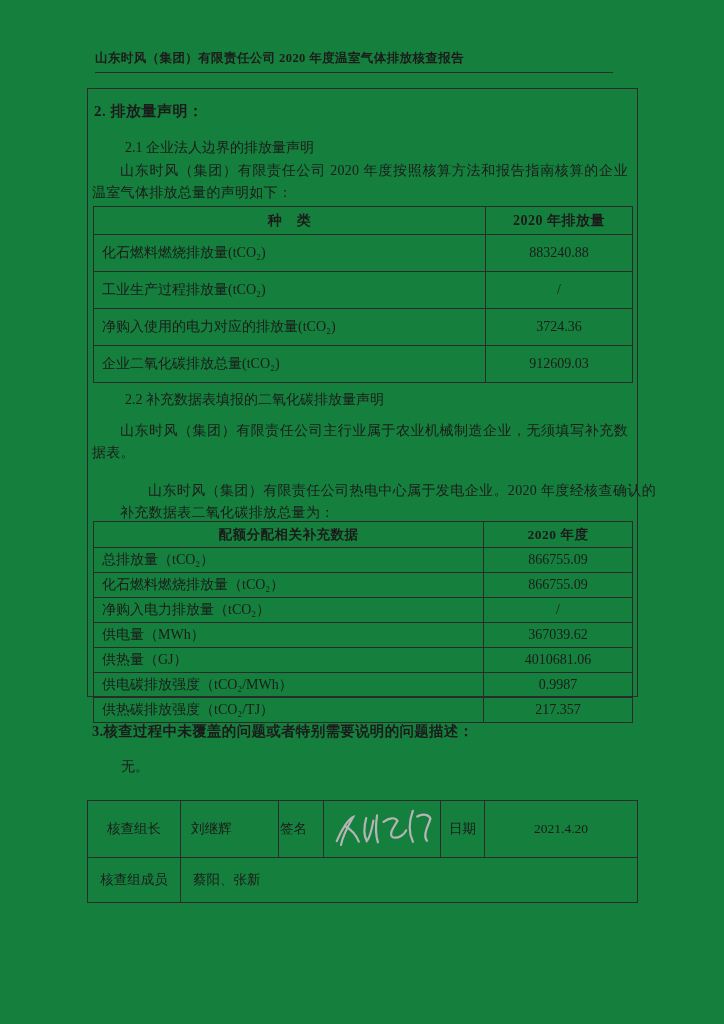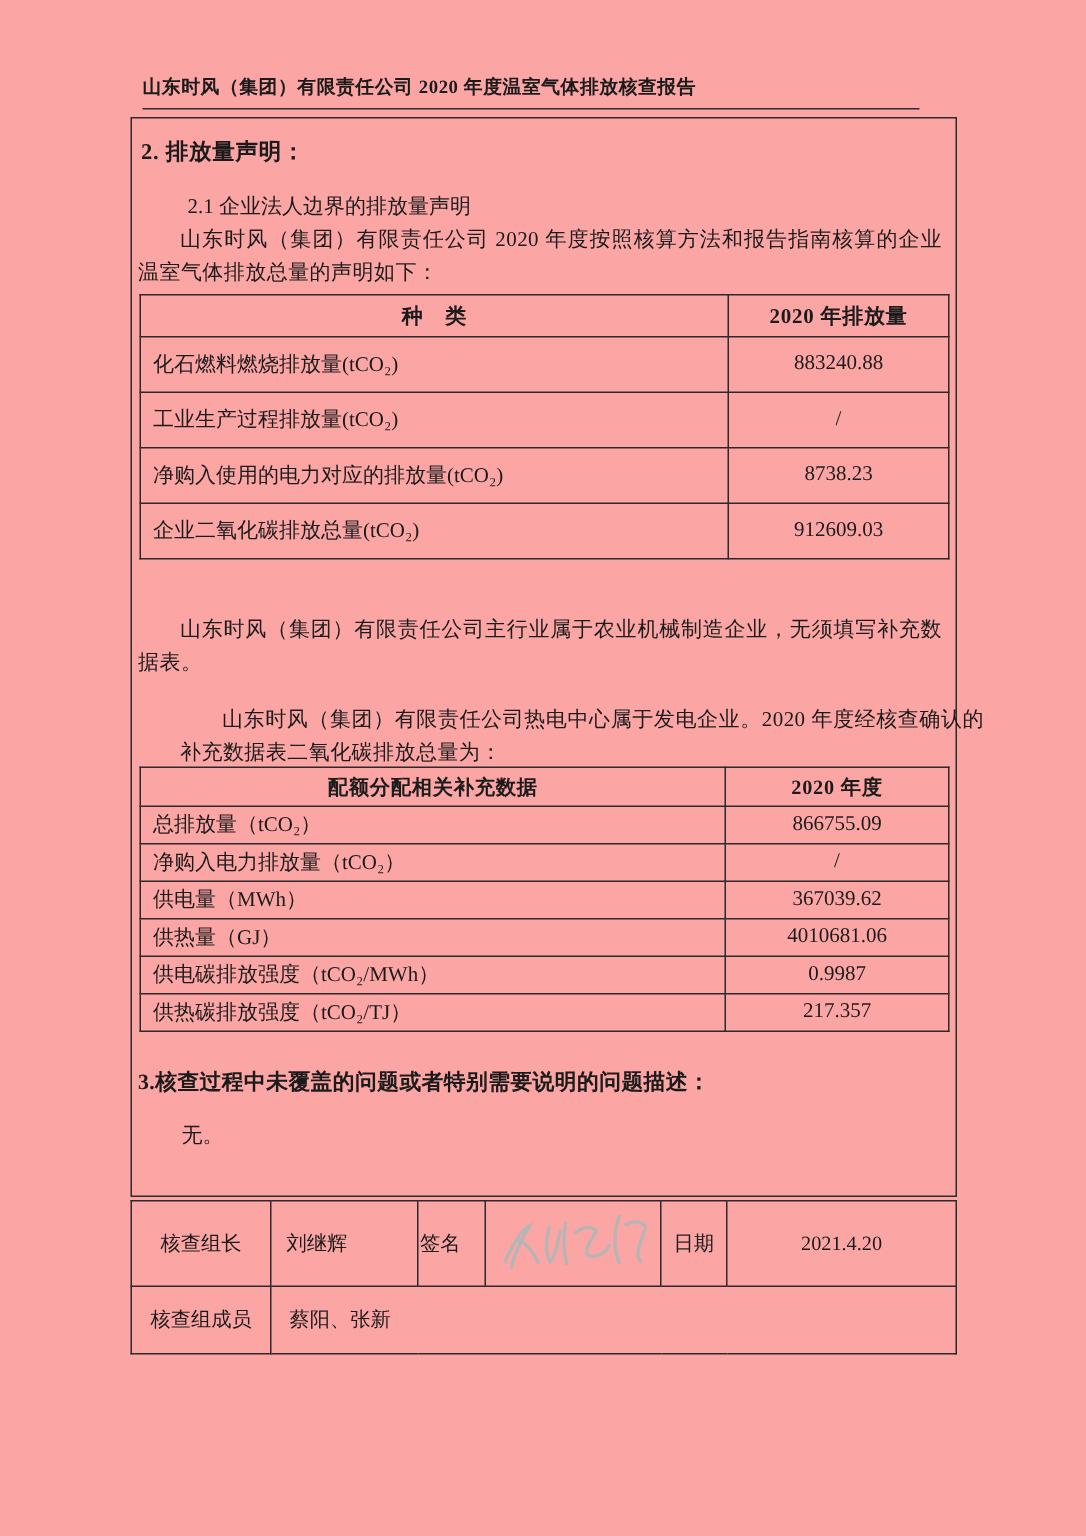--- a/index.html
+++ b/index.html
@@ -1,34 +1,34 @@
 <!DOCTYPE html>
 <html><head>
 <meta charset="utf-8">
 <style>
   html,body { margin:0; padding:0; background:#e8e8e8; }
   .page {
     position:relative;
     width:724px; height:1024px;
     margin:0 auto;
-    background:#fca5a5;
+    background:#15803d;
     font-family:"Liberation Serif","DejaVu Serif",serif;
     color:#1b1b1b;
     overflow:hidden;
   }
   .doc-header {
     position:absolute; left:95px; top:50px; width:518px;
     border-bottom:1.5px solid #2b2b2b;
     padding-bottom:5px;
     font-weight:bold; font-size:12.5px; letter-spacing:0.4px;
     white-space:nowrap;
   }
   .outer-box {
-    position:absolute; left:87px; top:78px;
-    width:551px; height:720px;
+    position:absolute; left:87px; top:88px;
+    width:551px; height:609px;
     border:1.6px solid #2b2b2b;
     box-sizing:border-box;
   }
   .sec-heading-main {
     position:absolute; left:6px;
     font-weight:bold; font-size:15px; letter-spacing:0.5px;
     white-space:nowrap;
   }
   .sub-heading {
     position:absolute; left:37px;
@@ -104,46 +104,51 @@
       <tr>
         <td class="cell-label">化石燃料燃烧排放量(tCO₂)</td>
         <td class="cell-value">883240.88</td>
       </tr>
       <tr>
         <td class="cell-label">工业生产过程排放量(tCO₂)</td>
         <td class="cell-value">/</td>
       </tr>
       <tr>
         <td class="cell-label">净购入使用的电力对应的排放量(tCO₂)</td>
-        <td class="cell-value">8738.23</td>
+        <td class="cell-value">3724.36</td>
       </tr>
       <tr>
         <td class="cell-label">企业二氧化碳排放总量(tCO₂)</td>
         <td class="cell-value">912609.03</td>
       </tr>
     </tbody>
       </table>
 
+    <div class="sub-heading" style="top:302px;">2.2 补充数据表填报的二氧化碳排放量声明</div>
 
     <div class="para" style="top:331px;">山东时风（集团）有限责任公司主行业属于农业机械制造企业，无须填写补充数据表。</div>
 
     <div class="para" style="top:391px;margin-left:28px;">山东时风（集团）有限责任公司热电中心属于发电企业。2020 年度经核查确认的补充数据表二氧化碳排放总量为：</div>
 
     <table class="t2">
       <colgroup>
           <col class="colw-label2">
           <col class="colw-value2">
         </colgroup>
       <tbody>
           <tr>
         <th>配额分配相关补充数据</th>
         <th>2020 年度</th>
       </tr>
       <tr>
         <td class="cell-label">总排放量（tCO₂）</td>
+        <td class="cell-value">866755.09</td>
+      </tr>
+      <tr>
+        <td class="cell-label">化石燃料燃烧排放量（tCO₂）</td>
         <td class="cell-value">866755.09</td>
       </tr>
       <tr>
         <td class="cell-label">净购入电力排放量（tCO₂）</td>
         <td class="cell-value">/</td>
       </tr>
       <tr>
         <td class="cell-label">供电量（MWh）</td>
         <td class="cell-value">367039.62</td>
       </tr>

